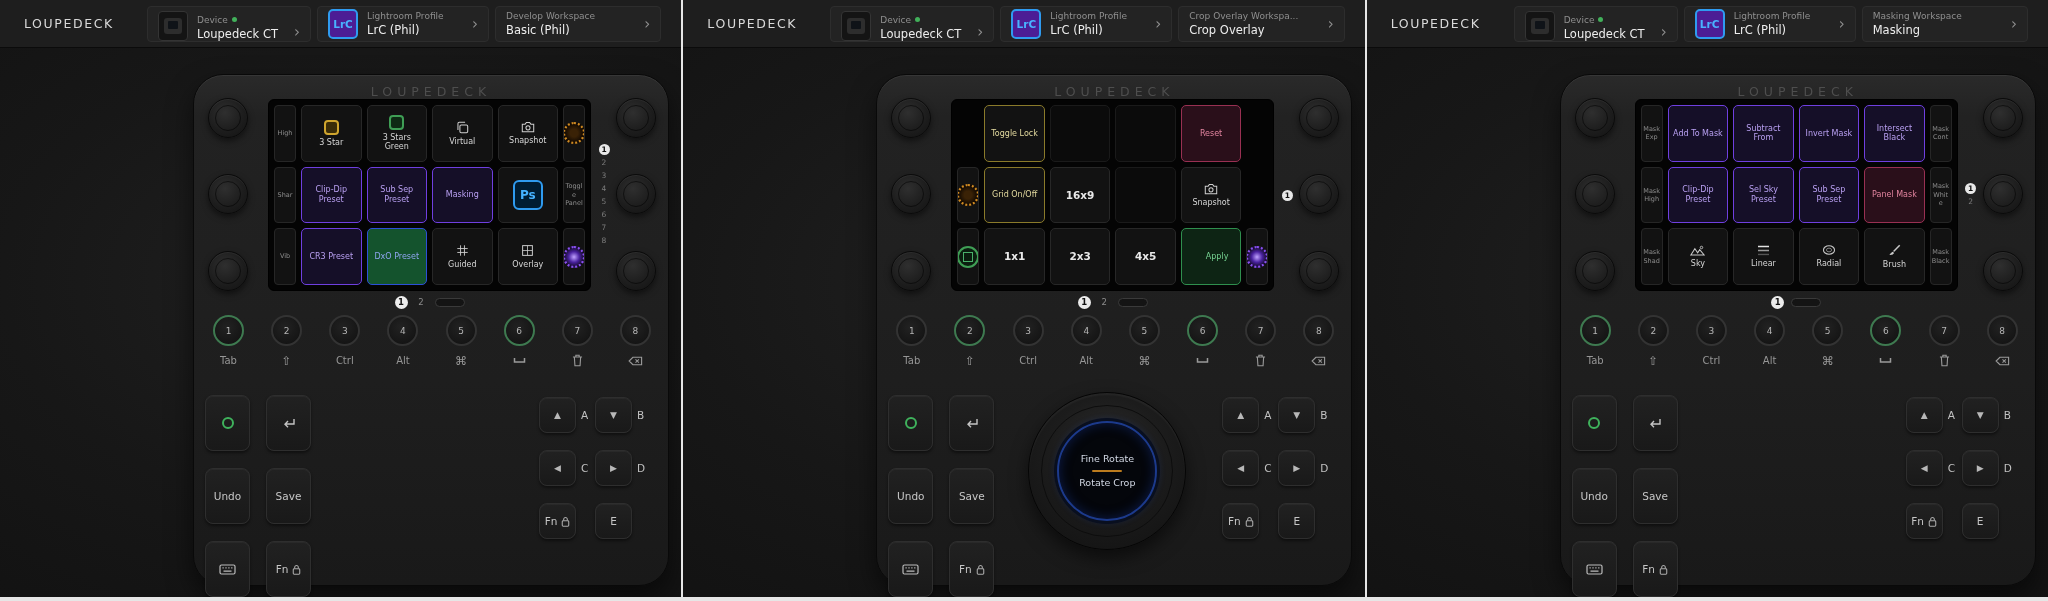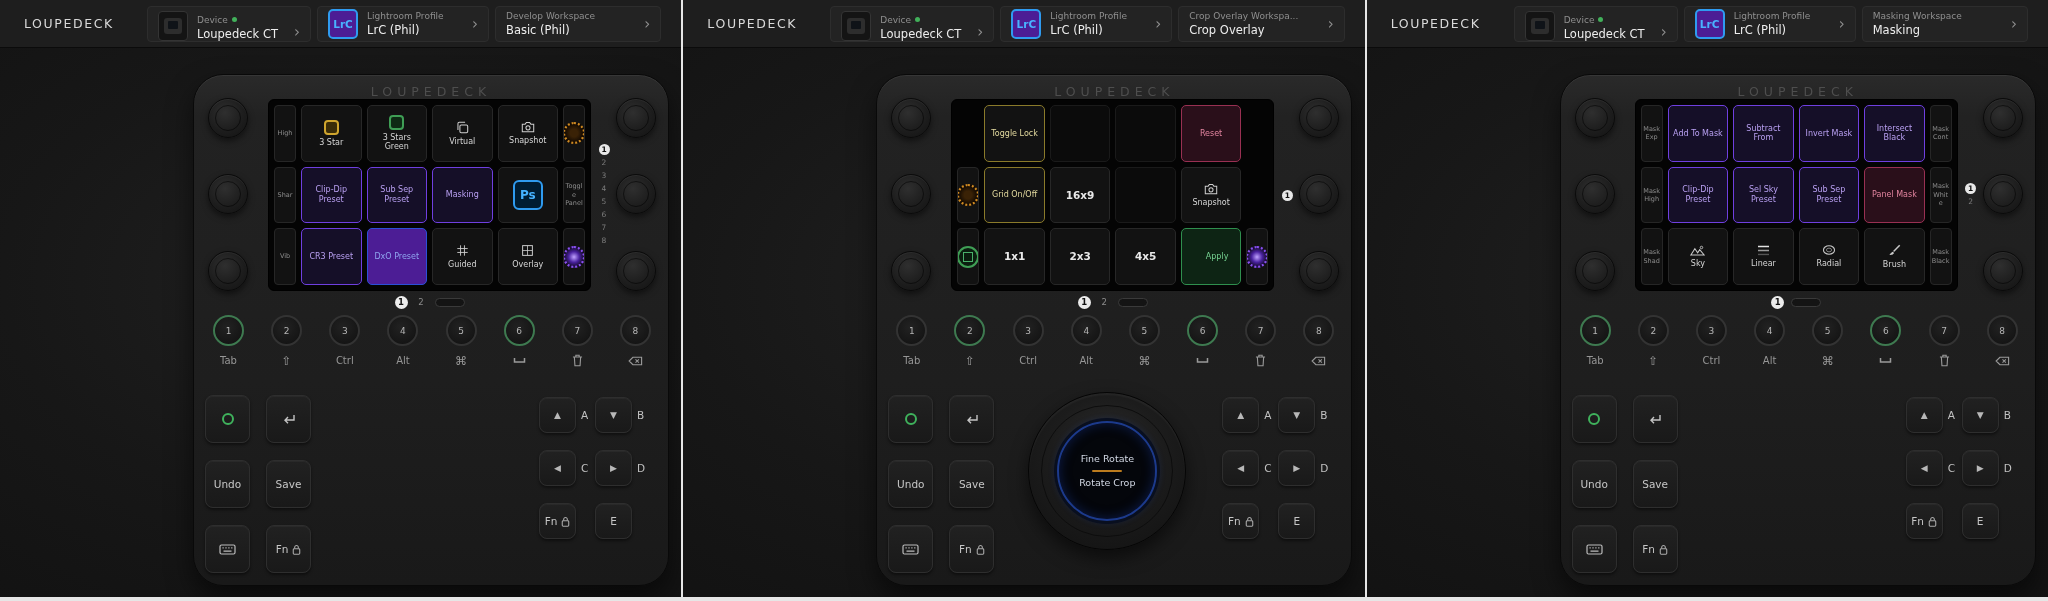--- a/index.html
+++ b/index.html
@@ -46,21 +46,21 @@
   .sbtn { flex:1; background:#121212; border:1px solid #262626; border-radius:4px; display:flex; flex-direction:column;
           align-items:center; justify-content:center; gap:2px; overflow:hidden; cursor:pointer; }
   .sbtn.empty { background:transparent; border-color:transparent; cursor:default; }
   .slabel { font-size:6.5px; line-height:1.3; color:#8c8c8c; text-align:center; word-break:break-word; padding:0 1px; }
   .tgrid { flex:1; display:grid; grid-template-columns:repeat(4,1fr); grid-auto-rows:1fr; gap:5px; }
   .tbtn { background:#121212; border:1px solid #272727; border-radius:5px; display:flex; flex-direction:column;
           align-items:center; justify-content:center; gap:3px; overflow:hidden; padding:2px; cursor:pointer; }
   .tbtn.empty { background:#0b0b0b; border-color:#1a1a1a; cursor:default; }
   .tlabel { font-size:8px; line-height:1.2; color:#d6d6d6; text-align:center; }
   .st-purple { border:1.5px solid #6f3fe0; background:#150f28; } .st-purple .tlabel { color:#b9a0f2; }
-  .st-blue   { border:1.5px solid #2c4fd8; background:#4c1d95; } .st-blue .tlabel { color:#8fa5ef; }
+  .st-blue   { border:1.5px solid #2c4fd8; background:#14532d; } .st-blue .tlabel { color:#8fa5ef; }
   .st-red    { border:1.5px solid #993052; background:#2a0f1a; } .st-red .tlabel { color:#e2849f; }
   .st-green-solid { border:1.5px solid #2f8f4e; background:#0d2414;padding-left:14px; } .st-green-solid .tlabel { color:#76d392; }
   .st-plain-bold .tlabel { font-size:10.5px; font-weight:bold; color:#e9e9e9; }
   .st-yellow2 { border:1.5px solid #8a7a2a; } .st-yellow2 .tlabel { color:#e3da9f; }
   .chip { width:15px; height:15px; border-radius:4px; }
   .st-yellow .chip { border:2px solid #cfa52e; background:#3a2c08; }
   .st-green  .chip { border:2px solid #3f9e55; background:#0e2a14; }
   .ps-chip { width:30px; height:30px; border-radius:6px; background:#001d33; border:2px solid #2f9bf0; color:#45b2ff;
              font-weight:bold; font-size:12px; display:flex; align-items:center; justify-content:center; }
 
@@ -87,21 +87,21 @@
   .numcell { display:flex; flex-direction:column; align-items:center; width:33px; }
   .numbtn { width:31px; height:31px; border-radius:50%; border:2px solid #333;
             background:radial-gradient(circle at 45% 38%, #222 0%, #141414 78%);
             display:flex; align-items:center; justify-content:center; cursor:pointer; }
   .numbtn.green { border-color:#3e7a50; }
   .num { font-size:9px; color:#b5b5b5; }
   .numlabel { margin-top:7px; height:15px; font-size:10px; color:#969696; display:flex; align-items:center; justify-content:center; }
 
   .keys { }
   .keys-left { position:absolute; left:11px; top:320px; display:grid; grid-template-columns:45px 45px; column-gap:16px; row-gap:17px; }
-  .key { height:48px; border-radius:8px; background:linear-gradient(#212121,#191919); border:1px solid #2e2e2e;
+  .key { height:56px; border-radius:8px; background:linear-gradient(#212121,#191919); border:1px solid #2e2e2e;
          box-shadow:0 2px 3px rgba(0,0,0,.45), inset 0 1px 0 rgba(255,255,255,.04);
          color:#c6c6c6; font-size:10.5px; display:flex; align-items:center; justify-content:center; gap:4px;
          cursor:pointer; font-family:inherit; }
   .keys-right { position:absolute; left:345px; top:322px; display:grid; grid-template-columns:56px 56px; row-gap:17px; }
   .rkcell { display:flex; align-items:center; gap:5px; }
   .rkey { width:37px; height:36px; }
   .ktag { font-size:10.5px; color:#c2c2c2; }
   .tri { font-size:9px !important; color:#b8b8b8 !important; }
 
   .dial { position:absolute; left:151px; top:317px; width:158px; height:158px; border-radius:50%;

